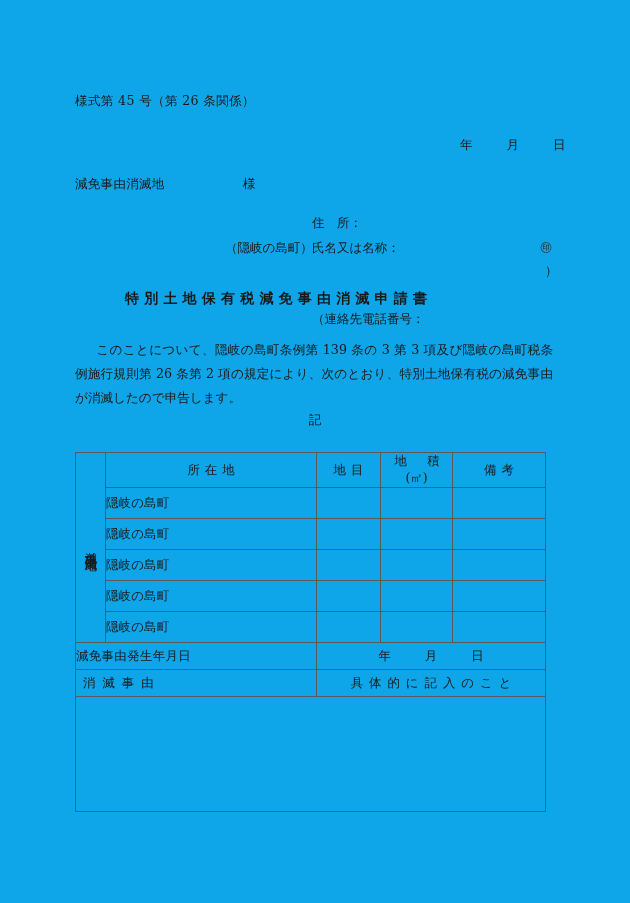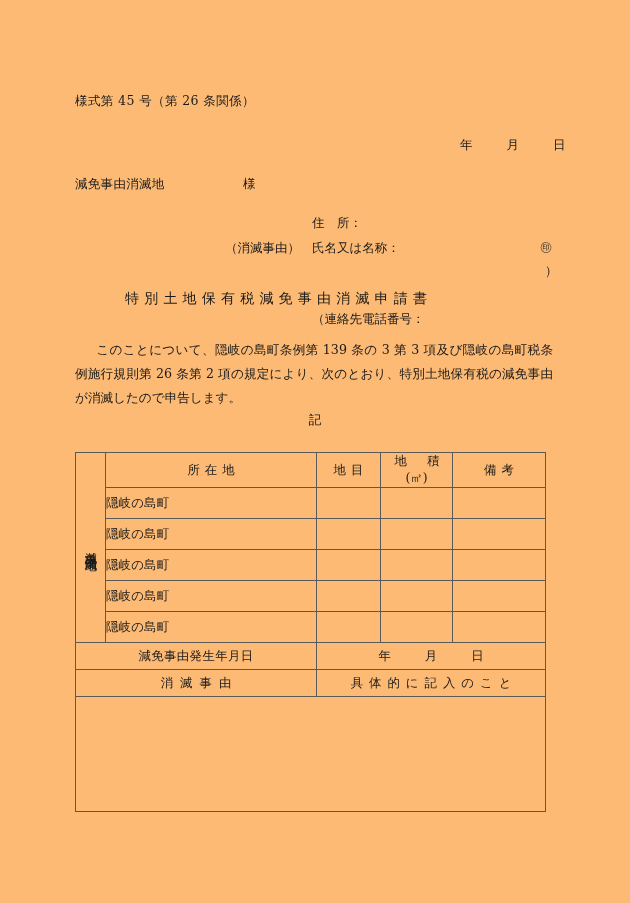--- a/index.html
+++ b/index.html
@@ -5,21 +5,21 @@
 <style>
   html, body {
     margin: 0;
     padding: 0;
     background: #ffffff;
   }
   .page {
     position: relative;
     width: 630px;
     height: 903px;
-    background: #fdba74;
+    background: #0ea5e9;
     font-family: "Liberation Serif", "DejaVu Serif", serif;
     color: #1a1a1a;
     overflow: hidden;
   }
 
   
   .abs { position: absolute; white-space: nowrap; }
   .jp  { font-family: "DejaVu Serif", "Liberation Serif", serif; }
 
   
@@ -61,21 +61,21 @@
   .appl-tel     { left: 312px; top: 263px; margin-top: 48px; }
   .appl-paren   { left: 545px; top: 263px; }
 
   
   .doc-title {
     left: 0;
     top: 290px;
     width: 552px;
     text-align: center;
     font-size: 14px;
-    font-weight: normal;
+    font-weight: bold;
     letter-spacing: 5.2px;
     text-indent: 5.2px;
     white-space: nowrap;
   }
 
   
   .body-para {
     position: absolute;
     left: 75px;
     top: 338px;
@@ -148,21 +148,20 @@
     display: inline-block;
     line-height: 1.06;
     letter-spacing: 1.2px;
     font-size: 12.2px;
     height: 126px;
   }
 
   
   .lab-cell {
     height: 26px;
-    text-align: center;
     letter-spacing: 0.4px;
   }
   .lab-cell.spread { letter-spacing: 7px; text-indent: 7px; }
   .val-cell {
     height: 26px;
     text-align: center;
   }
   .val-cell .d { display: inline-block; }
   .val-cell .dgap { width: 34px; }
   .val-cell.spread { letter-spacing: 6px; text-indent: 6px; margin-left: 12px; }
@@ -182,21 +181,21 @@
     <span>月</span>
     <span class="gap"></span>
     <span>日</span>
   </div>
 
   <div class="abs jp addressee">減免事由消滅地</div>
   <div class="abs jp addressee-sama">様</div>
 
   <div class="abs jp appl-row appl-jusho">住　所：</div>
 
-  <div class="abs jp appl-row appl-payer">（消滅事由）</div>
+  <div class="abs jp appl-row appl-payer">（隠岐の島町）</div>
 
   <div class="abs jp appl-row appl-name">氏名又は名称：</div>
 
   <div class="abs jp appl-seal">㊞</div>
 
   <div class="abs jp appl-row appl-tel">（連絡先電話番号：</div>
 
   <div class="abs jp appl-row appl-paren">）</div>
 
   <div class="abs jp doc-title">特別土地保有税減免事由消滅申請書</div>

